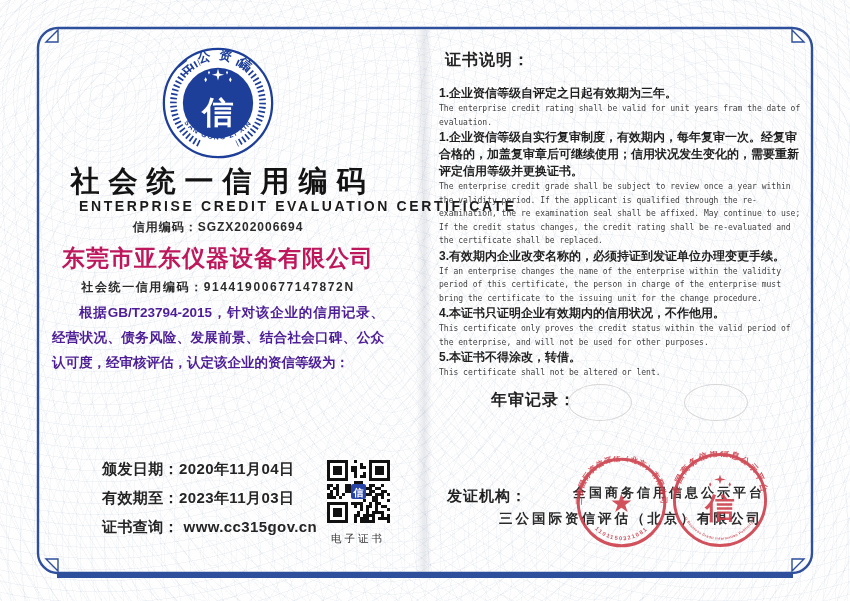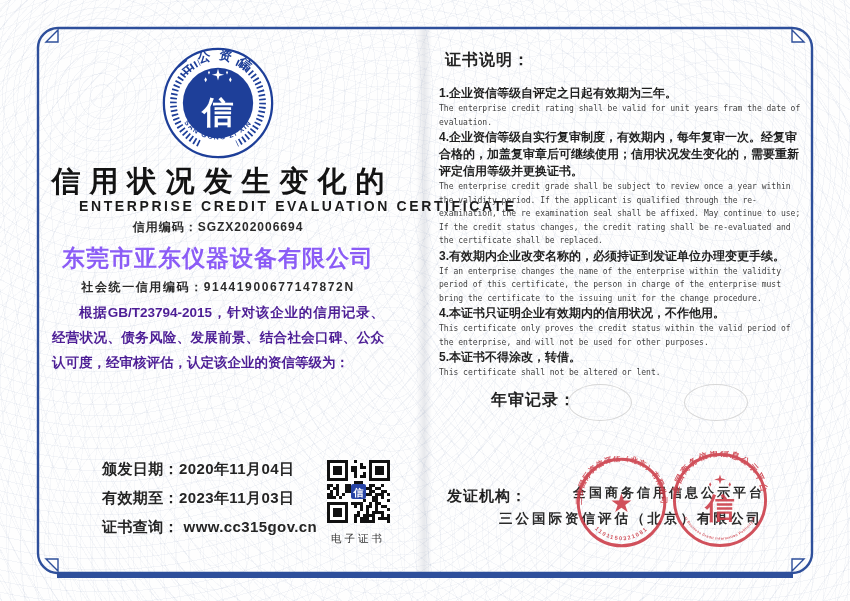--- a/index.html
+++ b/index.html
@@ -22,21 +22,21 @@
   .left-page{position:absolute;left:38px;top:28px;width:360px;height:546px;text-align:center;}
   .logo{position:absolute;left:123px;top:18px;width:114px;height:114px;}
   .cert-title{position:absolute;left:0;top:134px;width:100%;
     font-family:"DejaVu Serif","Liberation Serif",serif;font-weight:bold;
     font-size:29px;letter-spacing:9px;color:#131313;white-space:nowrap;text-indent:9px;}
   .cert-title-en{position:absolute;left:0;top:170px;width:100%;
     font-size:14px;font-weight:bold;letter-spacing:2.6px;color:#1b1b1b;white-space:nowrap;padding-left:41px;}
   .credit-code{position:absolute;left:0;top:191px;width:100%;
     font-size:12px;font-weight:bold;letter-spacing:1px;color:#2b2b2b;}
   .company{position:absolute;left:0;top:215px;width:100%;
-    font-size:23px;font-weight:bold;letter-spacing:1px;color:#8b5cf6;white-space:nowrap;}
+    font-size:23px;font-weight:bold;letter-spacing:1px;color:#be185d;white-space:nowrap;}
   .uscc{position:absolute;left:0;top:251px;width:100%;
     font-size:12px;font-weight:bold;letter-spacing:1.6px;color:#2b2b2b;white-space:nowrap;}
   .body-par{position:absolute;left:14px;top:272px;width:332px;
     font-size:13.5px;line-height:25px;font-weight:600;color:#4c1d95;
     text-align:justify;text-indent:2em;}
   .rating{position:absolute;left:0;top:345px;width:100%;
     font-size:37px;font-weight:bold;letter-spacing:3px;color:#d01f1a;white-space:nowrap;}
   .dates{position:absolute;left:64px;top:432px;text-align:left;
     font-size:15px;font-weight:bold;color:#242424;}
   .dates .row{margin-bottom:10px;letter-spacing:.4px;}
@@ -104,21 +104,21 @@
         <polygon points="60,24 61.8,30.2 60,36.4 58.2,30.2"></polygon>
         <polygon points="53.5,30.2 60,28.6 66.5,30.2 60,31.8"></polygon>
         <polygon points="47,33 48.4,35.6 47,38.2 45.6,35.6"></polygon>
         <polygon points="73,33 74.4,35.6 73,38.2 71.6,35.6"></polygon>
         <polygon points="50.5,26 51.6,28 50.5,30 49.4,28"></polygon>
         <polygon points="69.5,26 70.6,28 69.5,30 68.4,28"></polygon>
       </g>
       <text x="60" y="81" text-anchor="middle" font-size="33" font-weight="bold" fill="#ffffff" font-family="'DejaVu Serif',serif">信</text>
     </svg>
 
-    <div class="cert-title">信用状况发生变化的</div>
+    <div class="cert-title">社会统一信用编码</div>
     <div class="cert-title-en">ENTERPRISE CREDIT EVALUATION CERTIFICATE</div>
 
     <div class="credit-code">
       <span>信用编码：</span><span>SGZX202006694</span>
     </div>
 
     <div class="company">东莞市亚东仪器设备有限公司</div>
 
     <div class="uscc">
       <span>社会统一信用编码：</span><span>91441900677147872N</span>
@@ -270,21 +270,21 @@
 
   <div class="right-page">
     <div class="exp-heading">证书说明：</div>
 
     <div class="exp-items">
       <div class="exp-item">
         <div class="zh">1.企业资信等级自评定之日起有效期为三年。</div>
         <div class="en">The enterprise credit rating shall be valid for unit years fram the date of evaluation.</div>
       </div>
       <div class="exp-item">
-        <div class="zh">4.企业资信等级自实行复审制度，有效期内，每年复审一次。经复审合格的，加盖复审章后可继续使用；信用状况发生变化的，需要重新评定信用等级并更换证书。</div>
+        <div class="zh">1.企业资信等级自实行复审制度，有效期内，每年复审一次。经复审合格的，加盖复审章后可继续使用；信用状况发生变化的，需要重新评定信用等级并更换证书。</div>
         <div class="en">The enterprise credit grade shall be subject to review once a year within the validity period. If the applicant is qualified through the re-examination, the re examination seal shall be affixed. May continue to use; If the credit status changes, the credit rating shall be re-evaluated and the certificate shall be replaced.</div>
       </div>
       <div class="exp-item">
         <div class="zh">3.有效期内企业改变名称的，必须持证到发证单位办理变更手续。</div>
         <div class="en">If an enterprise changes the name of the enterprise within the validity period of this certificate, the person in charge of the enterprise must bring the certificate to the issuing unit for the change procedure.</div>
       </div>
       <div class="exp-item">
         <div class="zh">4.本证书只证明企业有效期内的信用状况，不作他用。</div>
         <div class="en">This certificate only proves the credit status within the valid period of the enterprise, and will not be used for other purposes.</div>
       </div>

